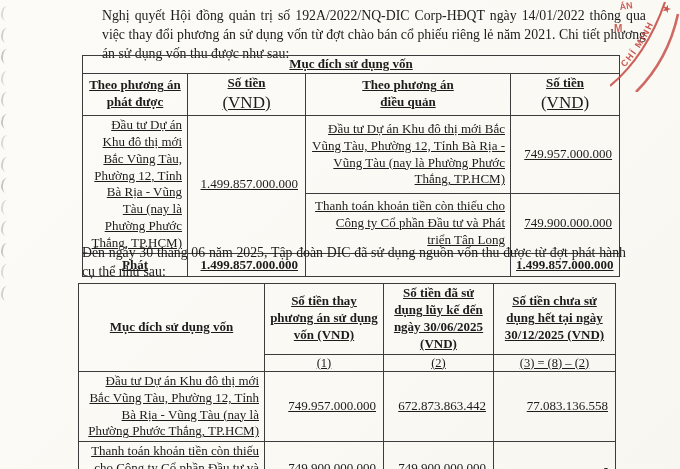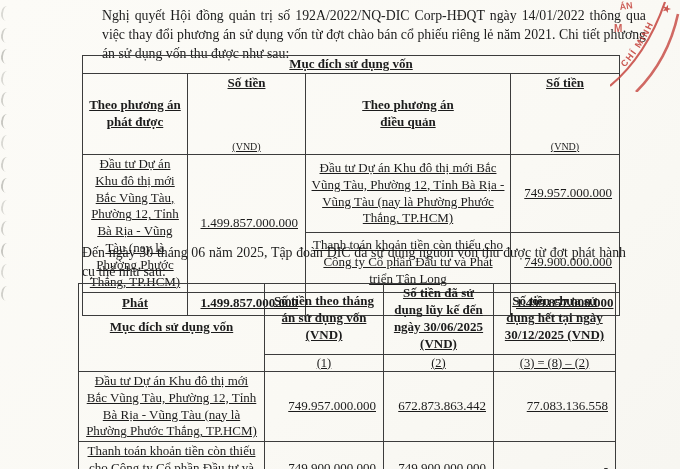--- a/index.html
+++ b/index.html
@@ -28,22 +28,22 @@
     border:1px solid #3c3c3c;
     font-size:13px;line-height:1.3;
     padding:1px 5px;vertical-align:middle;
     overflow:hidden;
     text-decoration:underline;
   }
   .t1{left:82px;top:55px;width:537px;border:1.5px solid #333;}
   .t2{left:78px;top:283px;width:537px;border:1.5px solid #333;box-shadow:0 3px 0 rgba(120,120,115,.35);}
   .caption-cell{text-align:center;font-weight:bold;padding:0 4px;}
   .hdr{text-align:center;font-weight:bold;}
-  .hdr .unit{font-weight:normal;font-size:10px;margin-top:48px;}
-  .purpose{text-align:center;margin-top:23px;}
+  .hdr .unit{font-weight:normal;font-size:17px;}
+  .purpose{text-align:right;margin-top:23px;}
   .num{text-align:right;padding-right:7px;}
   .total td{font-weight:bold;}
   .total .tlabel{text-align:center;}
   .sub{text-align:center;font-size:12.5px;height:16px;padding:0;}
   
   .bmark{
     position:absolute;left:1px;width:9px;height:15px;
     border-left:2.5px solid #bebeb8;
     border-radius:50%;
     transform:rotate(6deg);
@@ -129,21 +129,21 @@
   <table class="t2">
     <colgroup>
         <col style="width:186px">
         <col style="width:119px">
         <col style="width:110px">
         <col style="width:122px">
       </colgroup>
     <tbody>
         <tr style="height:55px">
       <td class="hdr" rowspan="2">Mục đích sử dụng vốn</td>
-      <td class="hdr">Số tiền theo tháng án sử dụng vốn (VND)</td>
+      <td class="hdr">Số tiền thay phương án sử dụng vốn (VND)</td>
       <td class="hdr">Số tiền đã sử dụng lũy kế đến ngày 30/06/2025 (VND)</td>
       <td class="hdr">Số tiền chưa sử dụng hết tại ngày 30/12/2025 (VND)</td>
     </tr>
     <tr>
       <td class="sub">(1)</td>
       <td class="sub">(2)</td>
       <td class="sub">(3) = (8) – (2)</td>
     </tr>
     <tr style="height:50px">
       <td class="purpose">Đầu tư Dự án Khu đô thị mới Bắc Vũng Tàu, Phường 12, Tỉnh Bà Rịa - Vũng Tàu (nay là Phường Phước Thắng, TP.HCM)</td>

